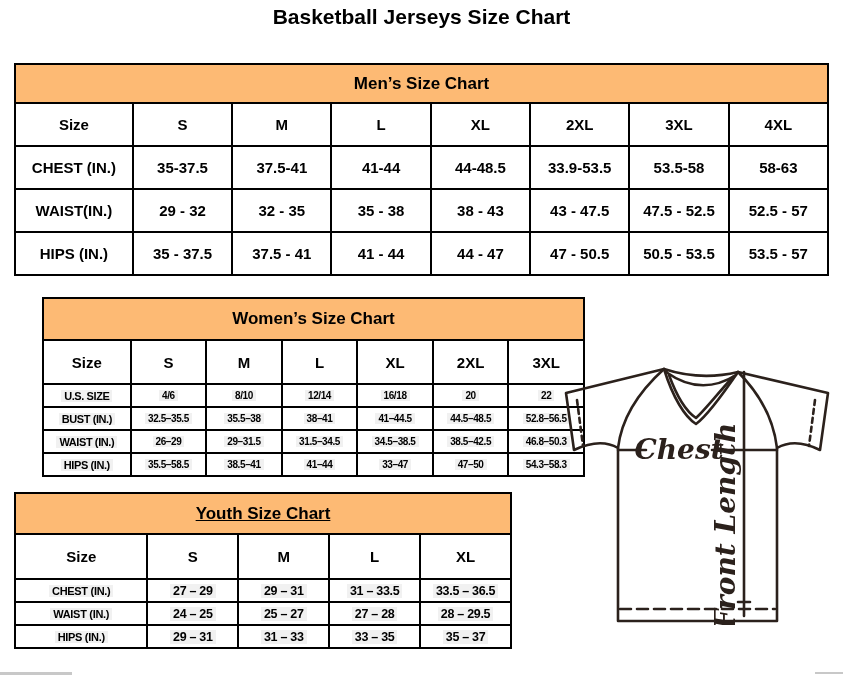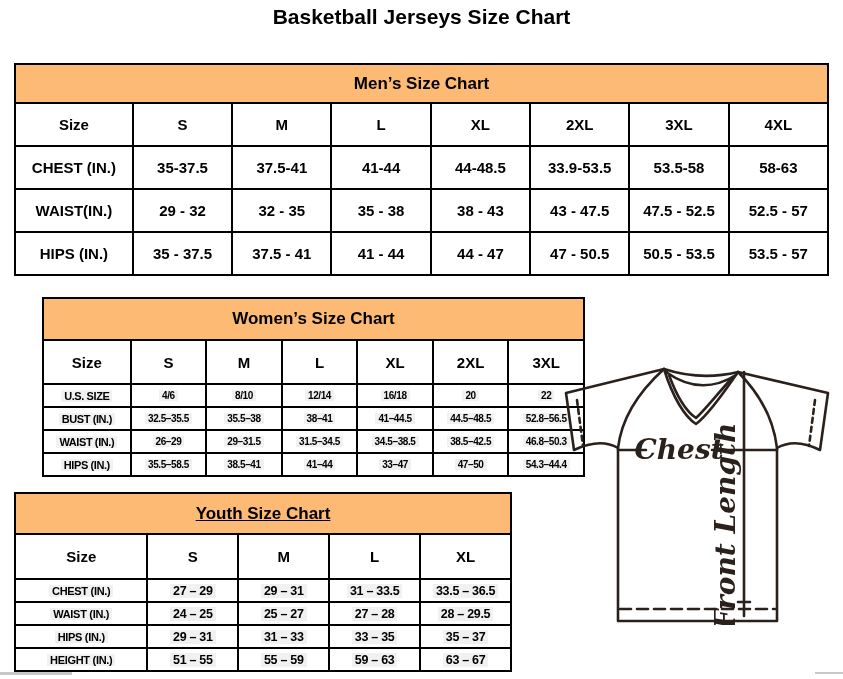--- a/index.html
+++ b/index.html
@@ -169,21 +169,21 @@
           <td><span>38.5–42.5</span></td>
           <td><span>46.8–50.3</span></td>
         </tr>
         <tr>
           <td class="rowlabel"><span>HIPS (IN.)</span></td>
           <td><span>35.5–58.5</span></td>
           <td><span>38.5–41</span></td>
           <td><span>41–44</span></td>
           <td><span>33–47</span></td>
           <td><span>47–50</span></td>
-          <td><span>54.3–44.4</span></td>
+          <td><span>54.3–58.3</span></td>
         </tr>
       </tbody>
   </table>
 
   <table id="youth" class="sizes">
       <colgroup>
         <col style="width: 26.7%;">
         <col>
         <col>
         <col>
@@ -215,27 +215,20 @@
           <td><span>25 – 27</span></td>
           <td><span>27 – 28</span></td>
           <td><span>28 – 29.5</span></td>
         </tr>
         <tr>
           <td class="rowlabel"><span>HIPS (IN.)</span></td>
           <td><span>29 – 31</span></td>
           <td><span>31 – 33</span></td>
           <td><span>33 – 35</span></td>
           <td><span>35 – 37</span></td>
-        </tr>
-        <tr>
-          <td class="rowlabel"><span>HEIGHT (IN.)</span></td>
-          <td><span>51 – 55</span></td>
-          <td><span>55 – 59</span></td>
-          <td><span>59 – 63</span></td>
-          <td><span>63 – 67</span></td>
         </tr>
       </tbody>
   </table>
 
   <svg id="jersey" viewBox="0 0 268 259">
     <g fill="none" stroke="#2b211c" stroke-width="2.6" stroke-linejoin="round" stroke-linecap="round">
 
       <path d="M 3,27 L 101,3
                C 110,32 122,51 133,58
                C 144,50 160,28 175,6

